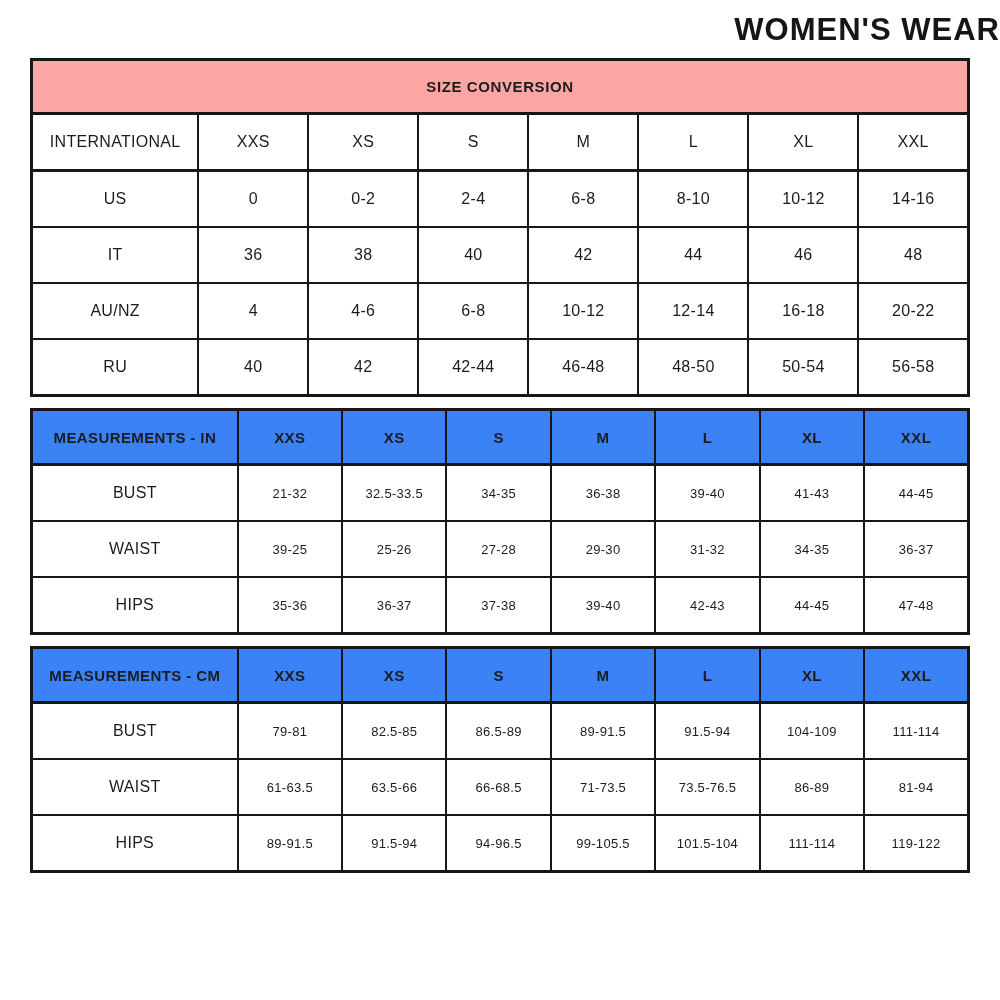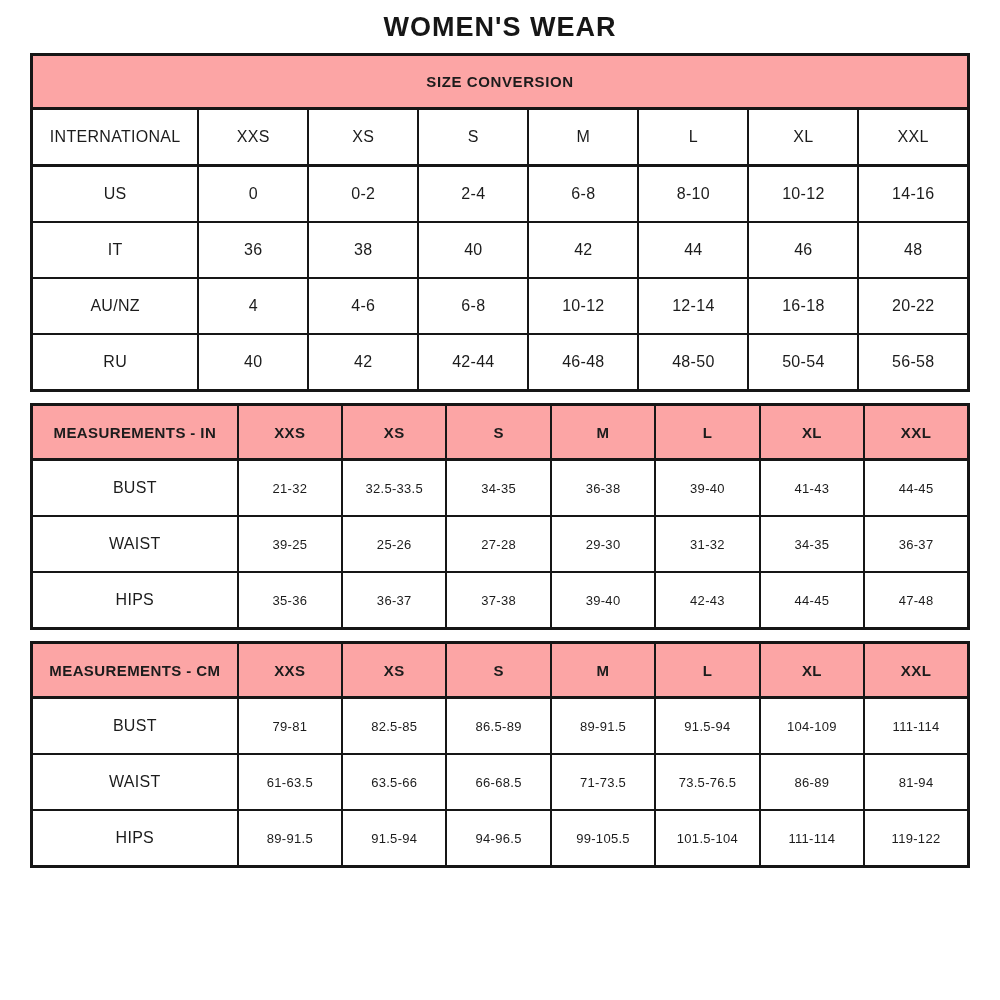--- a/index.html
+++ b/index.html
@@ -1,22 +1,22 @@
 <!DOCTYPE html>
 <html><head>
 <meta charset="utf-8">
 <style>
   html, body { margin:0; padding:0; }
   body {
     width:1000px; height:1000px; background:#ffffff; overflow:hidden;
     font-family:"Liberation Sans", sans-serif; color:#1c1c1c;
   }
   .title {
-    margin:12px 0 10px; text-align:center;
-    font-size:27px; font-weight:700; letter-spacing:1px; color:#161616;
+    margin:12px 0 10px; text-align:right;
+    font-size:31px; font-weight:700; letter-spacing:1px; color:#161616;
   }
   table {
     width:940px; margin:0 auto 11px auto;
     border-collapse:collapse; table-layout:fixed;
     border:3px solid #161616;
   }
   td {
     border:2px solid #161616; text-align:center; vertical-align:middle;
     padding:0 2px; letter-spacing:0.3px; overflow:hidden; white-space:nowrap;
   }
@@ -25,21 +25,21 @@
   .t1 td.banner {
     height:51px; background:#fca5a5; font-weight:700; font-size:15px;
     letter-spacing:0.6px; border-bottom:3px solid #161616;
   }
   .t1 tr.cols-row td { border-bottom:3px solid #161616;text-align:center; }
   
   .t2 td, .t3 td { height:54px; }
   .t2 td.label, .t3 td.label { font-size:16px; }
   .t2 td.val,   .t3 td.val   { font-size:13px; }
   .t2 tr.gray-head td, .t3 tr.gray-head td {
-    height:52px; background:#fca5a5; font-weight:700; font-size:15px;
+    height:52px; background:#3b82f6; font-weight:700; font-size:15px;
     letter-spacing:0.4px; border-bottom:3px solid #161616;
   }
 </style>
 </head>
 <body>
 
 <div class="page">
 
   <h1 class="title">WOMEN'S WEAR</h1>
 

